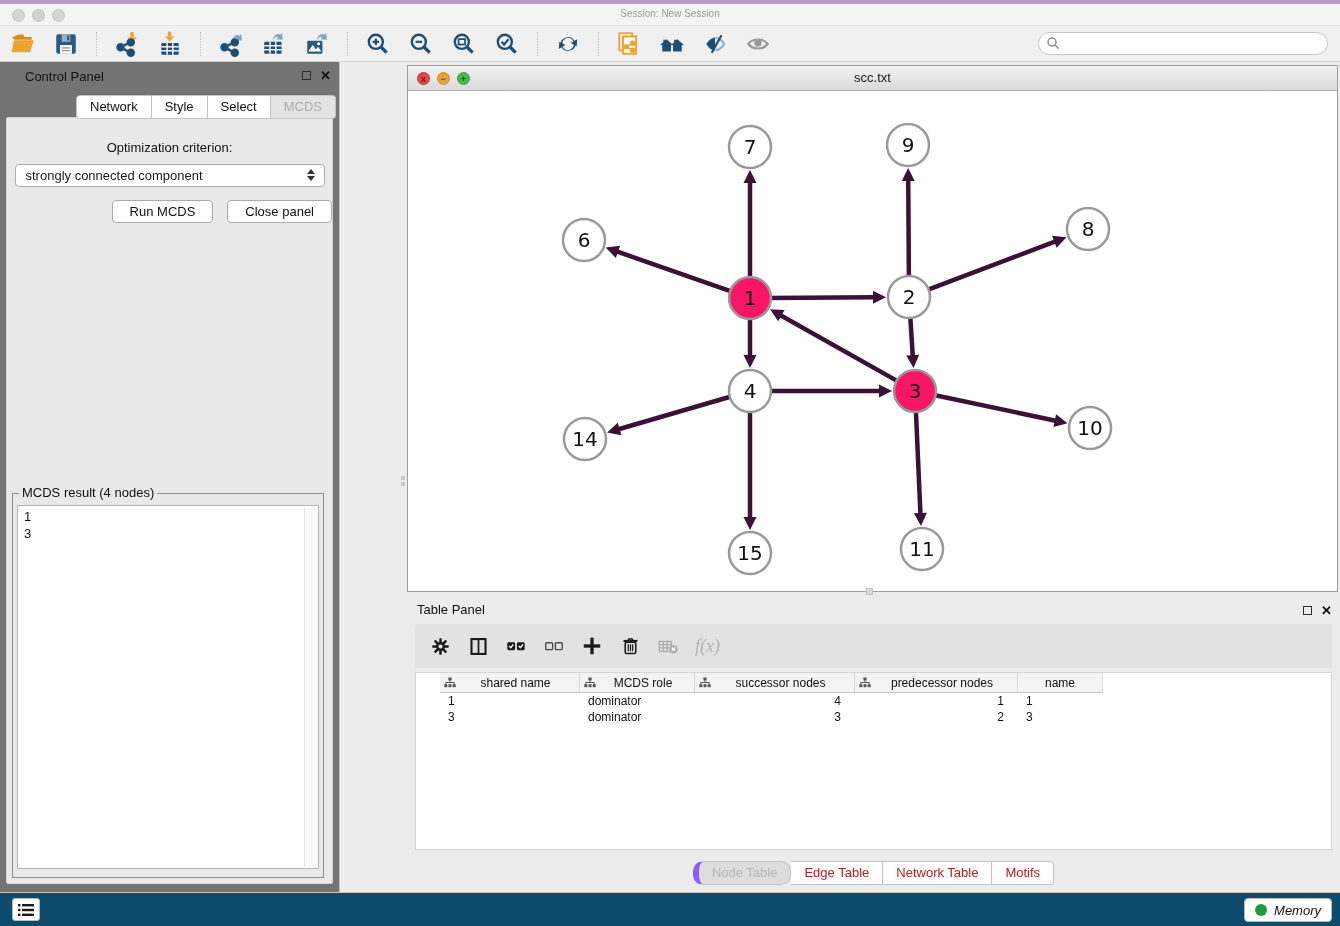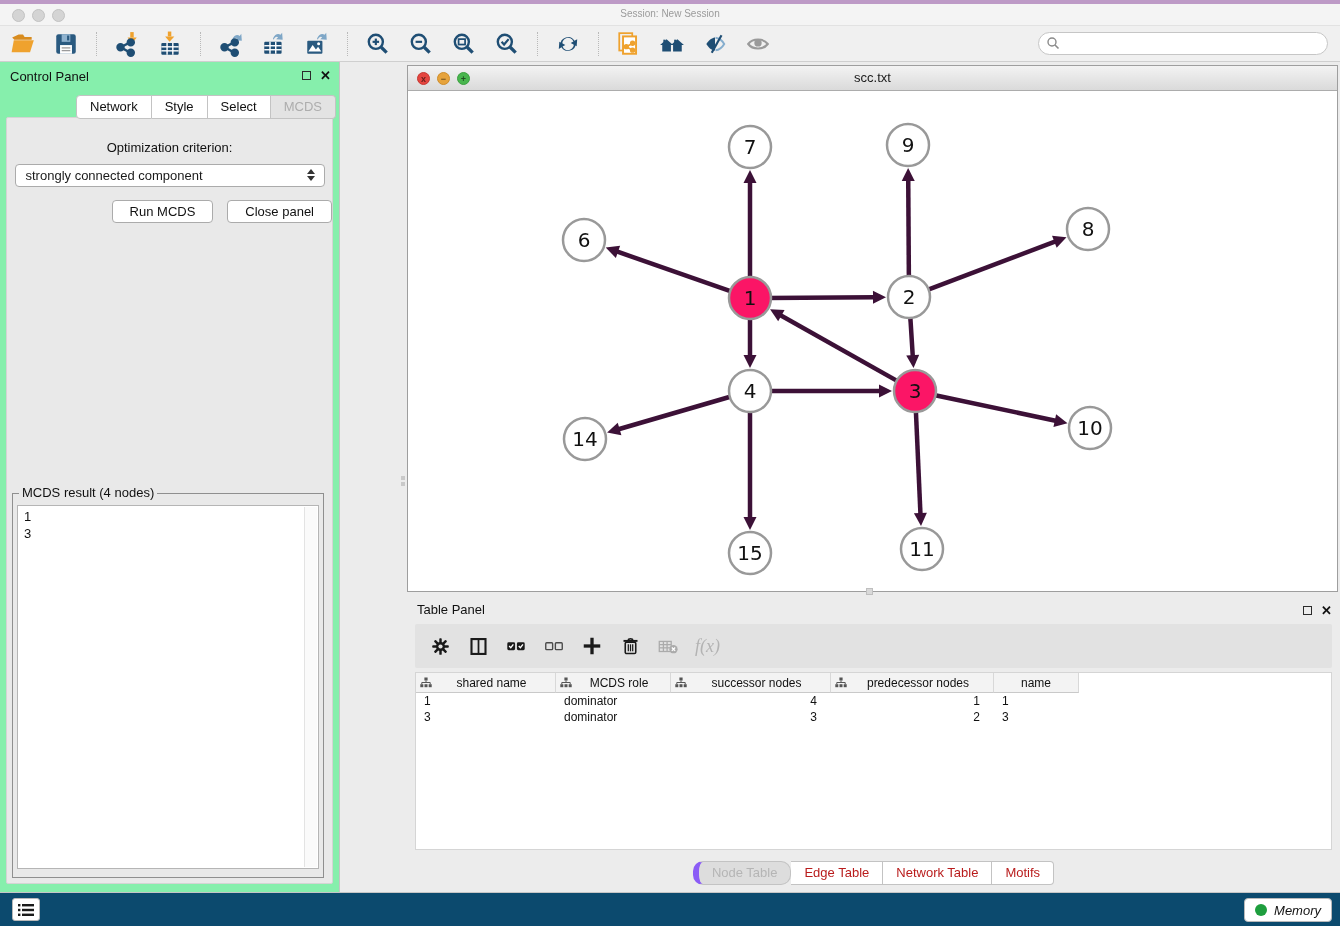--- a/index.html
+++ b/index.html
@@ -27,21 +27,21 @@
   .tb-sep { width:1px; height:24px; border-left:1px dotted #B9B9B9; flex:0 0 auto; }
   .search-wrap { margin-left:auto; margin-right:12px; position:relative; }
   .search-wrap input {
     width:290px; height:23px; border:1px solid #C6C6C6; border-radius:12px;
     background:#fff; padding:0 10px 0 26px; font-size:12px; outline:none;
   }
   .search-glass { position:absolute; left:8px; top:4px; }
   
   .control-panel {
     position:absolute; top:62px; left:0; width:340px; height:830px;
-    background:#86efac; border-right:1px solid #C4C4C4;
+    background:#737373; border-right:1px solid #C4C4C4;padding-left:15px;
   }
   .cp-header { position:relative; height:30px; line-height:30px; padding-left:10px; font-size:13px; color:#111; }
   .win-btns { position:absolute; right:8px; top:8px; display:flex; gap:9px; align-items:center; }
   .float-btn { width:9px; height:9px; border:1.6px solid #2b2b2b; display:inline-block; cursor:pointer; }
   .close-btn { font-size:13px; font-weight:bold; color:#111; line-height:11px; cursor:pointer; }
   .cp-tabs { position:absolute; top:33px; left:76px; display:flex; z-index:2; }
   .cp-tab {
     padding:3px 13px 4px; background:#fff; border:1px solid #C3C3C3; border-left:none;
     font-size:13px; color:#111; cursor:pointer; white-space:nowrap;
   }
@@ -104,21 +104,21 @@
   .v-splitter i { width:4px; height:4px; background:#C9C9C9; }
   
   .table-panel { position:absolute; left:407px; top:597px; width:933px; height:295px; background:#ECECEC; }
   .tp-header { position:relative; height:26px; line-height:26px; padding-left:10px; font-size:13px; color:#111; }
   .tp-toolbar {
     position:absolute; top:27px; left:8px; right:8px; height:44px; background:#E2E2E2;
     border-radius:2px; display:flex; align-items:center; gap:16px; padding-left:14px;
   }
   .tp-icon { width:22px; height:22px; display:flex; align-items:center; justify-content:center; cursor:pointer; }
   .fx { font-family:"Liberation Serif",serif; font-style:italic; font-size:18px; color:#B3B3B3; cursor:default; }
-  .tp-table { position:absolute; top:75px; left:8px; right:8px; height:178px; background:#fff; border:1px solid #D5D5D5; overflow:hidden; }
+  .tp-table { position:absolute; top:75px; left:8px; right:8px; height:178px; background:#fff; border:1px solid #D5D5D5; overflow:hidden;padding-left:24px; }
   .thead { display:flex; height:20px; }
   .th {
     background:#F3F3F3; border-right:1px solid #D8D8D8; border-bottom:1px solid #C9C9C9;
     display:flex; align-items:center; font-size:12px; color:#111; padding:0 4px; cursor:pointer;
   }
   .th .th-label { flex:1; text-align:center; }
   .trow { display:flex; height:16px; align-items:center; }
   .td { font-size:12px; color:#111; padding:0 8px; white-space:nowrap; }
   .c0 { width:140px; } .c1 { width:115px; } .c2 { width:160px; } .c3 { width:163px; } .c4 { width:85px; }
   .num { text-align:right; padding-right:14px; }

